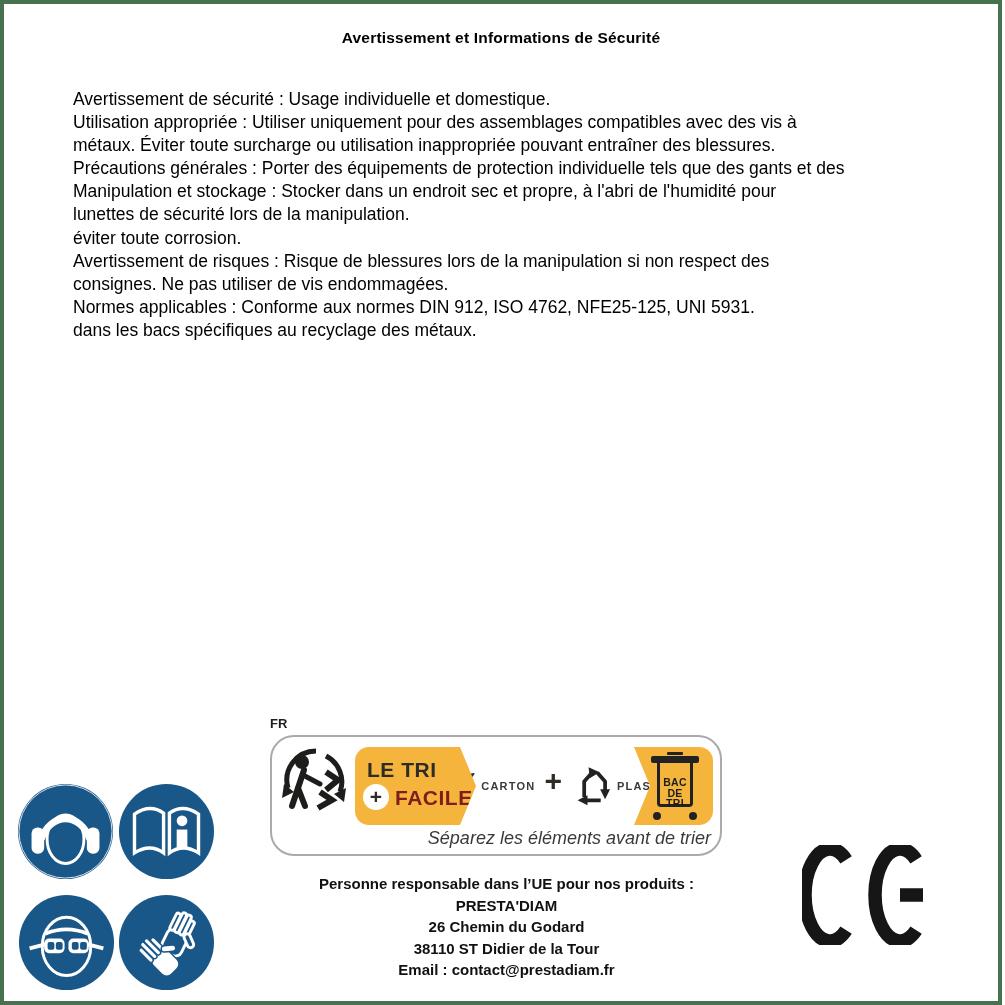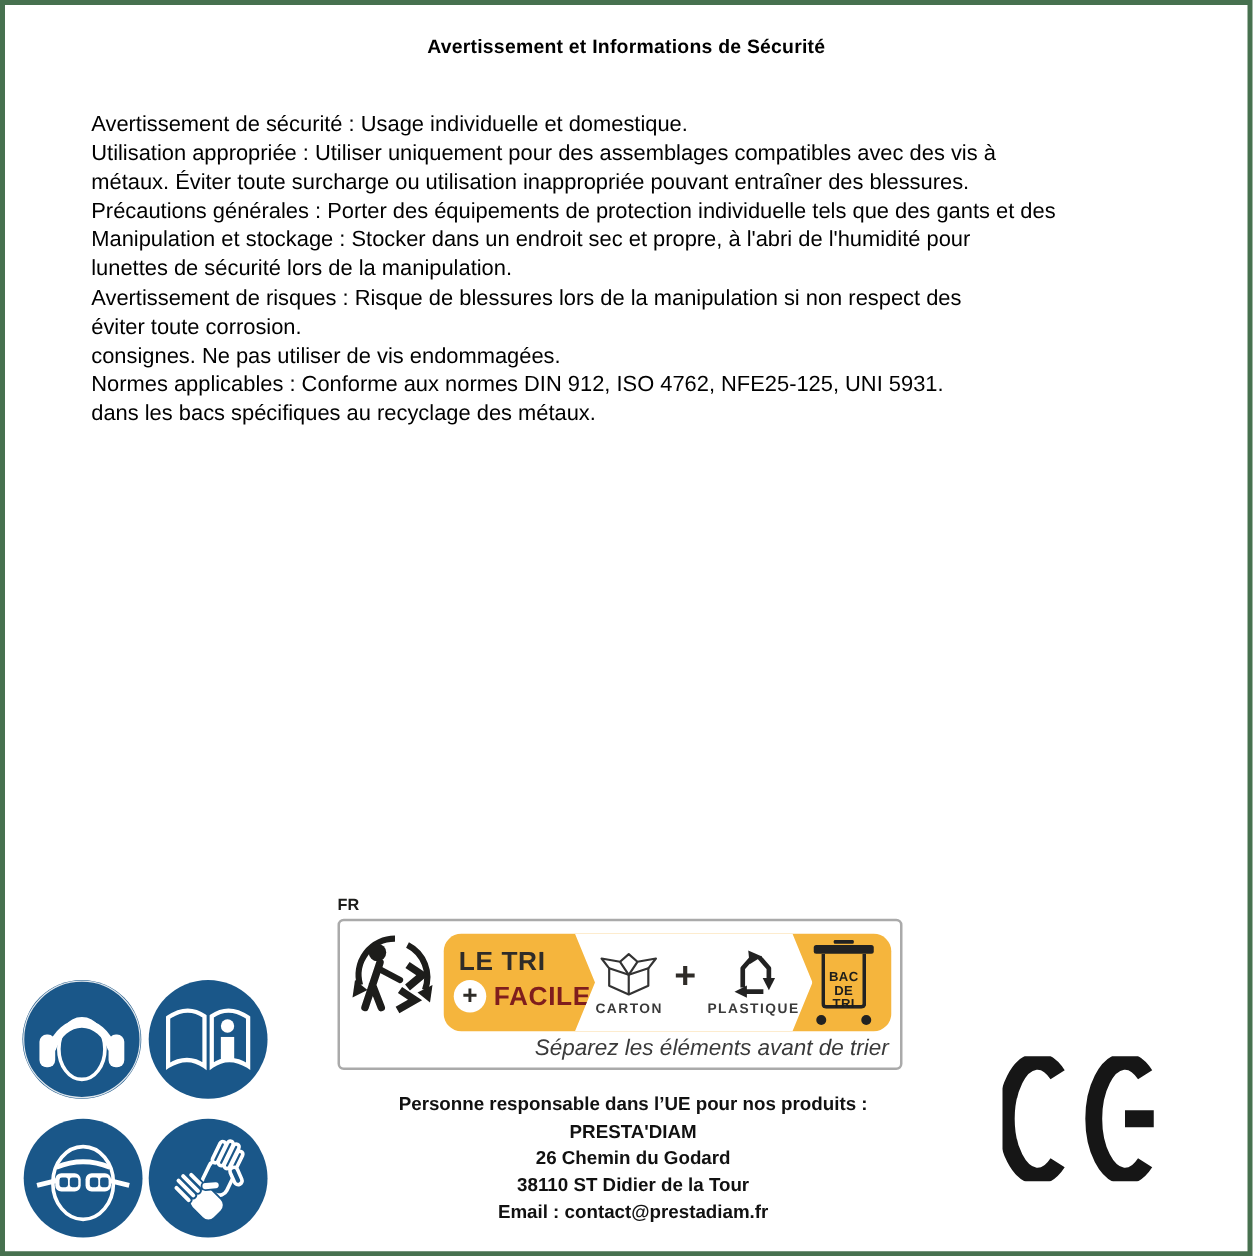--- a/index.html
+++ b/index.html
@@ -17,34 +17,34 @@
   
   .sign{position:absolute;width:97px;height:97px;}
   .sign svg{display:block;width:100%;height:100%;}
   #sign-ear{left:13px;top:779px;}
   #sign-book{left:114px;top:779px;}
   #sign-eye{left:14px;top:890px;}
   #sign-glove{left:114px;top:890px;}
   
   .fr-code{position:absolute;left:266px;top:712px;font-size:13px;font-weight:bold;color:#1d1d1b;}
   .infotri{position:absolute;left:266px;top:731px;width:452px;height:121px;
-    background:#fff;border:2px solid #aaa;border-radius:5px;box-sizing:border-box;}
+    background:#fff;border:2px solid #aaa;border-radius:24px;box-sizing:border-box;}
   .triman{position:absolute;left:8px;top:9px;width:68px;height:68px;}
   .band{position:absolute;left:83px;top:10px;width:358px;height:78px;
     border-radius:14px;}
   .tri-l1{position:absolute;left:12px;top:11px;font-size:21px;font-weight:bold;
     color:#2f2c28;letter-spacing:.5px;}
   .plus-circle{position:absolute;left:8px;top:37px;width:26px;height:26px;border-radius:50%;
     background:#fff;color:#2f2c28;font-size:21px;font-weight:bold;text-align:center;line-height:25px;}
   .tri-l2{position:absolute;left:40px;top:39px;font-size:21px;font-weight:bold;
     color:#7f1d1d;letter-spacing:.5px;}
   .chevwhite{position:absolute;left:105px;top:0;width:190px;height:78px;background:#fff;
     clip-path:polygon(0 0, calc(100% - 16px) 0, 100% 50%, calc(100% - 16px) 100%, 0 100%, 16px 50%);
     display:flex;align-items:center;justify-content:center;gap:9px;padding:0 18px 0 24px;box-sizing:border-box;}
-  .mat{display:flex;flex-direction:column;align-items:center;gap:2px;}
+  .mat{display:flex;flex-direction:row;align-items:center;gap:2px;}
   .mat-label{font-size:11px;font-weight:bold;letter-spacing:1.2px;color:#3a3a3a;}
   .mat-plus{font-size:30px;font-weight:bold;color:#2f2c28;margin-top:-10px;}
   
   .bin{position:absolute;left:296px;top:5px;width:48px;height:66px;}
   .bin-handle{width:16px;height:3px;background:#222;margin:0 auto;border-radius:1px;}
   .bin-lid{width:48px;height:7px;background:#222;border-radius:2px;margin-top:1px;}
   .bin-body{width:36px;height:44px;margin:0 auto;border:3px solid #222;border-top:none;
     border-radius:0 0 4px 4px;box-sizing:border-box;text-align:center;padding-top:14px;}
   .bin-line{font-size:10.5px;font-weight:bold;line-height:10.5px;color:#1d1d1b;letter-spacing:.3px;}
   .wheel{position:absolute;width:8px;height:8px;border-radius:50%;background:#222;bottom:-2px;}
@@ -64,22 +64,22 @@
 
   <div class="doc-title">Avertissement et Informations de Sécurité</div>
 
   <div class="body-text">
     <div>Avertissement de sécurité : Usage individuelle et domestique.</div>
     <div>Utilisation appropriée : Utiliser uniquement pour des assemblages compatibles avec des vis à</div>
     <div>métaux. Éviter toute surcharge ou utilisation inappropriée pouvant entraîner des blessures.</div>
     <div>Précautions générales : Porter des équipements de protection individuelle tels que des gants et des</div>
     <div>Manipulation et stockage : Stocker dans un endroit sec et propre, à l'abri de l'humidité pour</div>
     <div>lunettes de sécurité lors de la manipulation.</div>
+    <div>éviter toute corrosion.</div>
     <div>Avertissement de risques : Risque de blessures lors de la manipulation si non respect des</div>
-    <div>éviter toute corrosion.</div>
     <div>consignes. Ne pas utiliser de vis endommagées.</div>
     <div>Normes applicables : Conforme aux normes DIN 912, ISO 4762, NFE25-125, UNI 5931.</div>
     <div>dans les bacs spécifiques au recyclage des métaux.</div>
   </div>
 
   <div class="sign" id="sign-ear">
     <svg viewBox="0 0 100 100">
       <circle cx="50" cy="50" r="49" fill="#1A5789"></circle>
       <circle cx="50" cy="50" r="48" fill="none" stroke="#dfe6ec" stroke-width="1"></circle>
       <path d="M25,58 A27,34 0 0 1 75,58" stroke="#fff" stroke-width="7" fill="none"></path>

